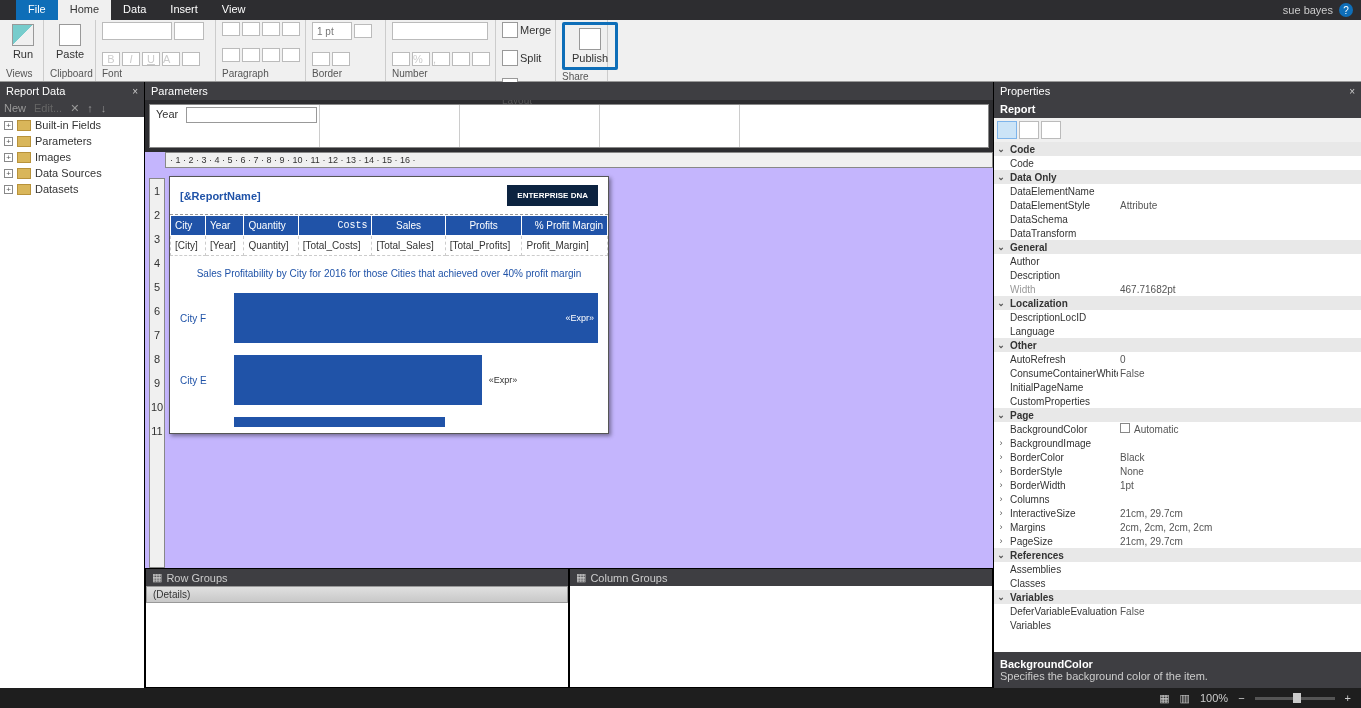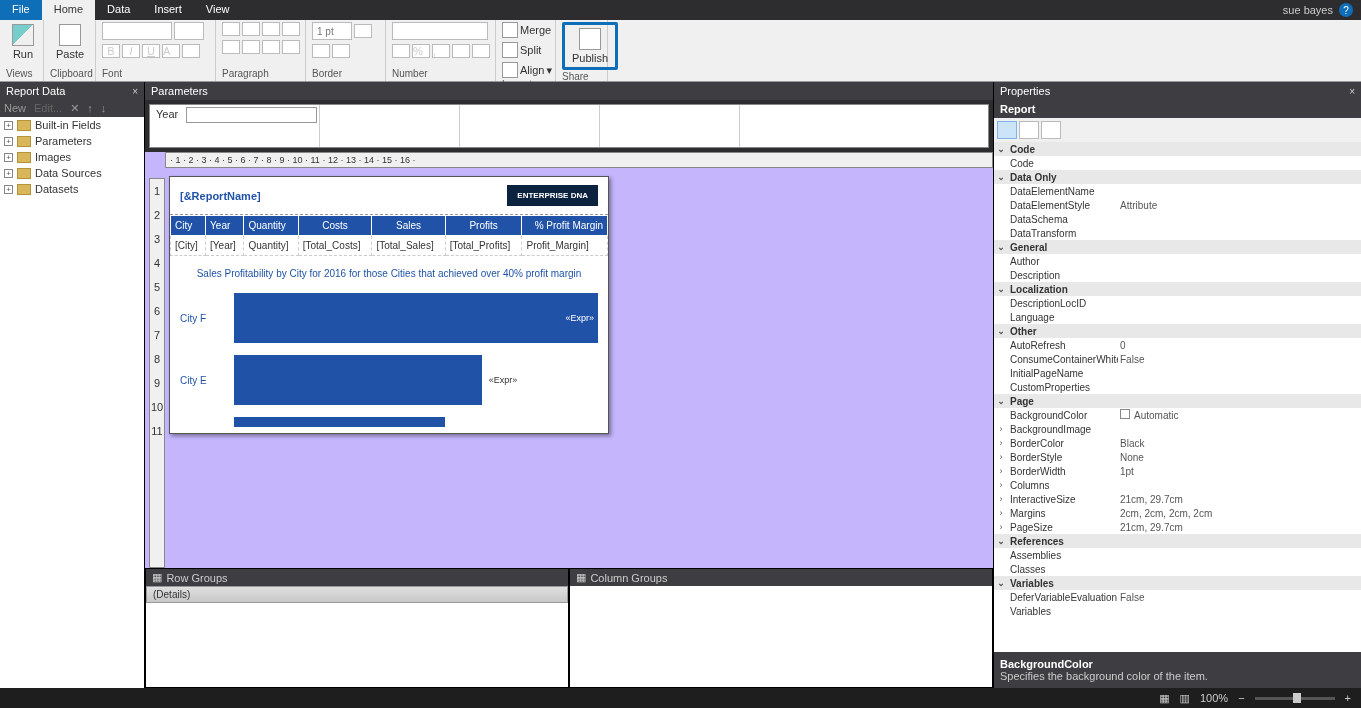--- a/index.html
+++ b/index.html
@@ -1,26 +1,26 @@
 <!DOCTYPE html>
 <html><head>
 <meta charset="utf-8">
 <style>
 *{margin:0;padding:0;box-sizing:border-box;font-family:"Segoe UI",Arial,sans-serif;font-size:11px;}
 body{background:#2d2d30;width:1361px;height:708px;overflow:hidden;color:#ccc;}
-.tabs{background:#2d2d30;display:flex;height:20px;align-items:stretch;}
+.tabs{background:#2d2d30;display:flex;height:20px;align-items:stretch;margin-left:16px;}
 .tabs .tab{padding:3px 12px;color:#fff;cursor:pointer;}
 .tabs .file{background:#0e6eb8;}
 .tabs .active{background:#f0f0f0;color:#333;}
 .tabs .spacer{flex:1;}
 .tabs .user{color:#ccc;padding:3px 8px;display:flex;align-items:center;gap:6px;}
 .help{width:14px;height:14px;border-radius:50%;background:#0e6eb8;color:#fff;display:inline-flex;align-items:center;justify-content:center;font-size:10px;}
 .ribbon{background:#f0f0f0;height:62px;display:flex;border-bottom:1px solid #999;}
 .rgroup{border-right:1px solid #ccc;display:flex;flex-direction:column;padding:2px 6px;}
-.rgroup .body{flex:1;display:flex;gap:4px;align-items:flex-start;}
+.rgroup .body{flex:1;display:flex;gap:12px;align-items:flex-start;}
 .rgroup .lbl{text-align:left;color:#555;font-size:10px;padding-top:1px;}
 .bigbtn{display:flex;flex-direction:column;align-items:center;gap:2px;padding:2px 6px;color:#333;cursor:pointer;}
 .icon{width:22px;height:22px;border:1px solid #999;background:#fff;}
 .icon.sm{width:16px;height:16px;}
 .highlight{border:3px solid #0e6eb8;border-radius:2px;padding:1px;}
 .mini{width:18px;height:14px;border:1px solid #bbb;background:#fff;display:inline-block;}
 .ddl{border:1px solid #bbb;background:#fff;height:18px;display:inline-flex;align-items:center;padding:0 4px;color:#777;font-size:10px;}
 .row{display:flex;gap:2px;align-items:center;}
 .col{display:flex;flex-direction:column;gap:2px;}
 .main{display:flex;height:calc(100% - 82px - 20px);}
@@ -273,21 +273,21 @@
         <div class="title">
           <span>[&amp;ReportName]</span>
           <span class="logo">ENTERPRISE DNA</span>
         </div>
         <table class="tbl">
           <tbody>
               <tr>
             <th>City</th>
             <th>Year</th>
             <th>Quantity</th>
-            <th style="text-align:center;">Costs</th>
+            <th style="text-align:right;font-family:Liberation Mono, monospace;">Costs</th>
             <th style="text-align:center;">Sales</th>
             <th style="text-align:center;">Profits</th>
             <th style="text-align:right;">% Profit Margin</th>
           </tr>
           <tr>
             <td>[City]</td>
             <td>[Year]</td>
             <td>Quantity]</td>
             <td>[Total_Costs]</td>
             <td>[Total_Sales]</td>
@@ -395,20 +395,25 @@
         <div class="prow">
           <span class="exp"></span>
           <span class="k">Author</span>
           <span class="v"></span>
         </div>
         <div class="prow">
           <span class="exp"></span>
           <span class="k">Description</span>
           <span class="v"></span>
         </div>
+        <div class="prow" style="color: rgb(153, 153, 153);">
+          <span class="exp"></span>
+          <span class="k">Width</span>
+          <span class="v">467.71682pt</span>
+        </div>
         <div class="prow cat">
           <span class="exp">⌄</span>
           <span class="k">Localization</span>
           <span class="v"></span>
         </div>
         <div class="prow">
           <span class="exp"></span>
           <span class="k">DescriptionLocID</span>
           <span class="v"></span>
         </div>

